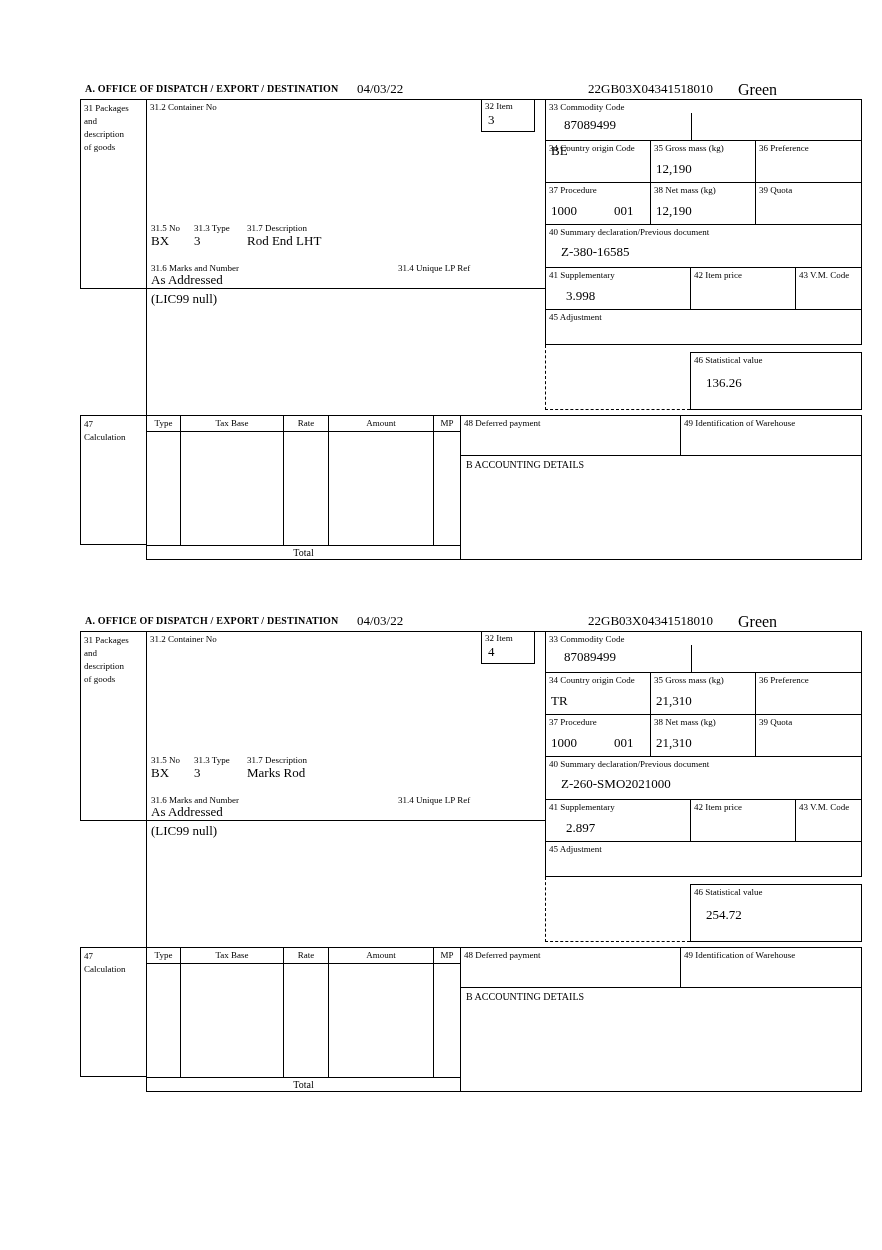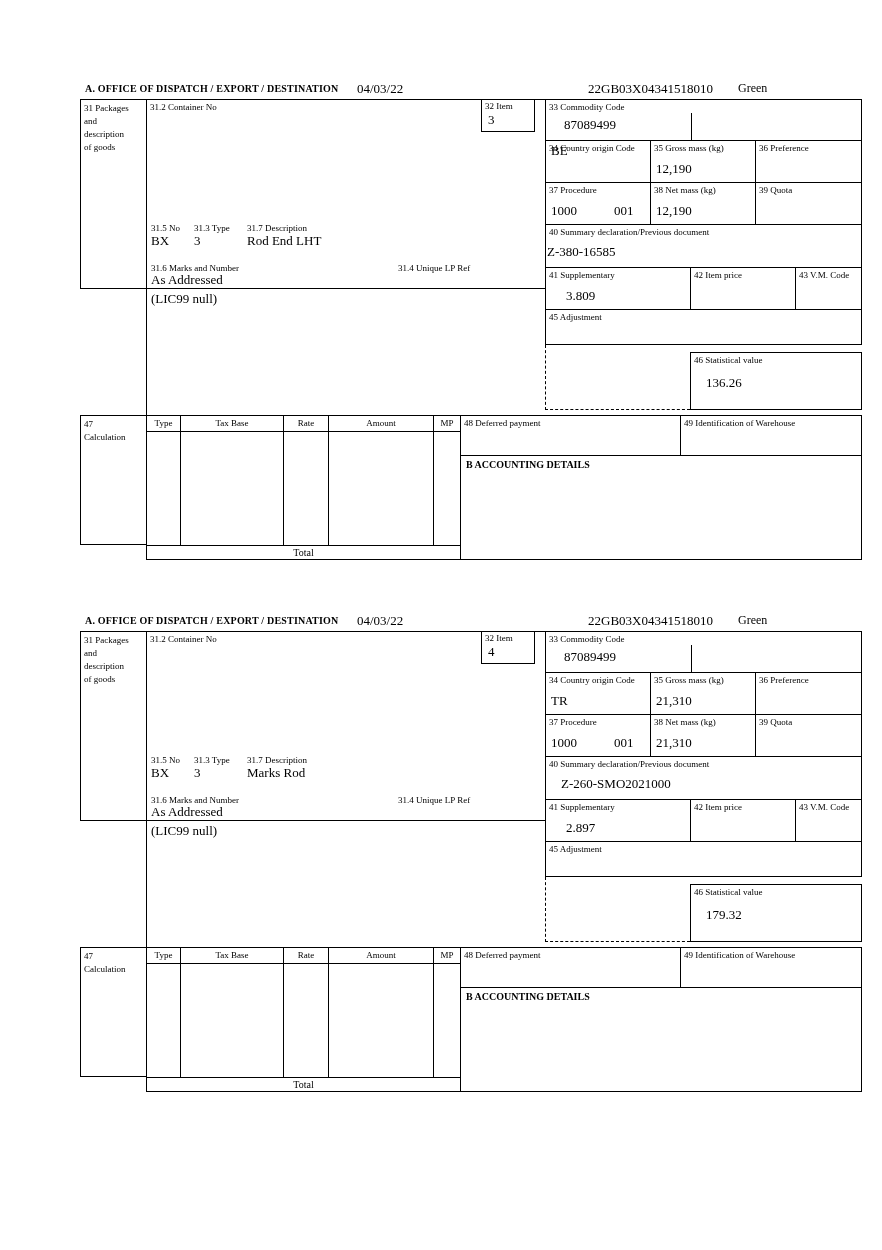--- a/index.html
+++ b/index.html
@@ -6,36 +6,36 @@
   body{
     width:882px;height:1250px;position:relative;background:#ffffff;color:#000;
     font-family:"Liberation Serif","DejaVu Serif",serif;
   }
   .block{position:absolute;left:80px;width:783px;height:481px;}
   .bhdr{position:absolute;left:0;top:0;width:782px;height:18px;}
   .bhdr span{position:absolute;white-space:nowrap;}
   .hoffice{left:5px;top:3px;font-size:10px;font-weight:bold;letter-spacing:.2px;}
   .hdate{left:277px;top:1px;font-size:13px;}
   .href{left:508px;top:1px;font-size:13px;}
-  .hstatus{left:658px;top:1px;font-size:12px;}
+  .hstatus{left:658px;top:1px;font-size:16px;}
   .form{position:absolute;left:0;top:19px;width:782px;height:461px;}
   .cell{position:absolute;box-sizing:border-box;}
   .bl{border-left:1px solid #000;}
   .br{border-right:1px solid #000;}
   .bt{border-top:1px solid #000;}
   .bb{border-bottom:1px solid #000;}
   .bld{border-left:1px dashed #000;}
   .bbd{border-bottom:1px dashed #000;}
   .lbl{position:absolute;font-size:9px;line-height:10px;white-space:nowrap;}
   .collabel{position:absolute;left:3px;top:2px;font-size:9px;line-height:13px;white-space:pre-line;}
   .val{position:absolute;font-size:13px;line-height:14px;white-space:nowrap;}
   .tick{position:absolute;width:0;border-left:1px solid #000;}
   .chdr{font-size:9px;text-align:center;line-height:15px;}
   .ctotal{font-size:10px;text-align:center;line-height:14px;}
-  .bold{font-weight:bold;}
+  .bold{font-weight:normal;}
 </style>
 </head>
 <body>
 
 <div class="block" style="top:80px">
   <div class="bhdr">
     <span class="hoffice">A.  OFFICE OF DISPATCH / EXPORT / DESTINATION</span>
     <span class="hdate">04/03/22</span>
     <span class="href">22GB03X04341518010</span>
     <span class="hstatus">Green</span>
@@ -97,26 +97,26 @@
     <div class="cell bl bb" style="left:570px;top:84px;width:105px;height:42px">
       <span class="lbl" style="left:3px;top:2px">38 Net mass (kg)</span>
       <span class="val" style="left:5px;top:21px">12,190</span>
     </div>
     <div class="cell bl br bb" style="left:675px;top:84px;width:107px;height:42px">
       <span class="lbl" style="left:3px;top:2px">39 Quota</span>
     </div>
 
     <div class="cell bl br bb" style="left:465px;top:126px;width:317px;height:43px">
       <span class="lbl" style="left:3px;top:2px">40 Summary declaration/Previous document</span>
-      <span class="val" style="left:1px;top:20px">Z-380-16585</span>
+      <span class="val" style="left:15px;top:20px">Z-380-16585</span>
     </div>
 
     <div class="cell bl bb" style="left:465px;top:169px;width:145px;height:42px">
       <span class="lbl" style="left:3px;top:2px">41 Supplementary</span>
-      <span class="val" style="left:20px;top:21px">3.809</span>
+      <span class="val" style="left:20px;top:21px">3.998</span>
     </div>
     <div class="cell bl bb" style="left:610px;top:169px;width:105px;height:42px">
       <span class="lbl" style="left:3px;top:2px">42 Item price</span>
     </div>
     <div class="cell bl br bb" style="left:715px;top:169px;width:67px;height:42px">
       <span class="lbl" style="left:3px;top:2px">43 V.M. Code</span>
     </div>
 
     <div class="cell bl br bb" style="left:465px;top:211px;width:317px;height:35px">
       <span class="lbl" style="left:3px;top:2px">45 Adjustment</span>
@@ -248,21 +248,21 @@
     </div>
 
     <div class="cell bl br bb" style="left:465px;top:211px;width:317px;height:35px">
       <span class="lbl" style="left:3px;top:2px">45 Adjustment</span>
     </div>
 
     <div class="cell bld bbd" style="left:465px;top:246px;width:145px;height:65px"></div>
 
     <div class="cell bl bt br bb" style="left:610px;top:253px;width:172px;height:58px">
       <span class="lbl" style="left:3px;top:2px">46 Statistical value</span>
-      <span class="val" style="left:15px;top:23px">179.32</span>
+      <span class="val" style="left:15px;top:23px">254.72</span>
     </div>
 
     <div class="cell bl bt bb" style="left:0;top:316px;width:66px;height:130px">
       <div class="collabel">47
 Calculation</div>
     </div>
 
     <div class="cell bl bt bb chdr" style="left:66px;top:316px;width:34px;height:17px">Type</div>
     <div class="cell bl bt bb chdr" style="left:100px;top:316px;width:103px;height:17px">Tax Base</div>
     <div class="cell bl bt bb chdr" style="left:203px;top:316px;width:45px;height:17px">Rate</div>

